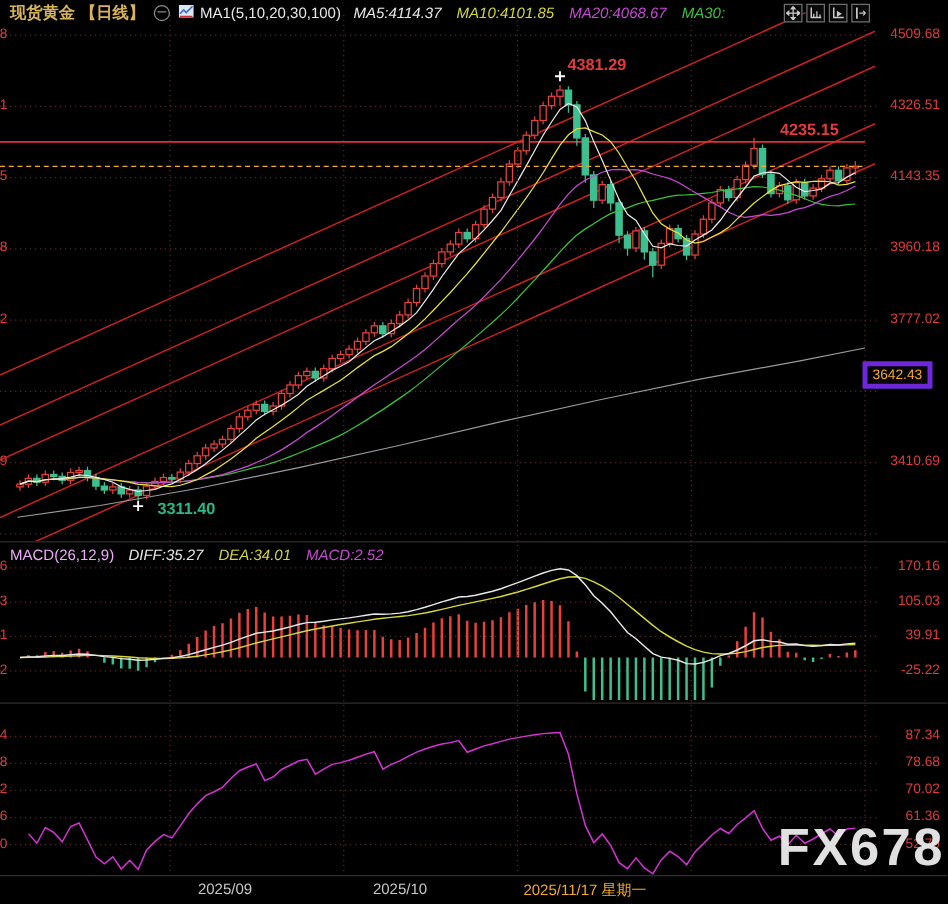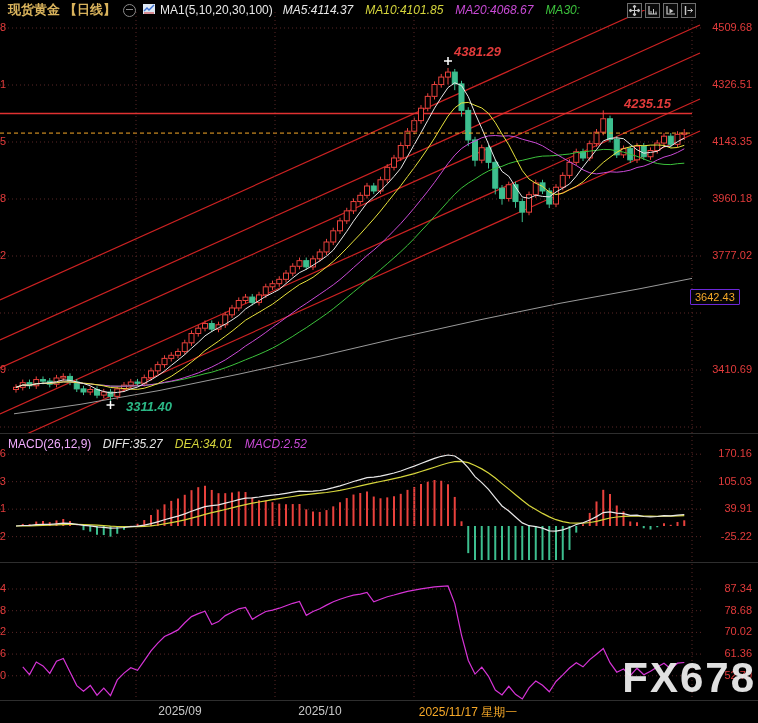--- a/index.html
+++ b/index.html
@@ -16,22 +16,22 @@
   .ma-set{color:#e8e8e8;margin-right:10px;}
   .legend-item{margin-right:12px;font-style:italic;}
   .toolbar{position:absolute;top:3px;right:62px;display:flex;gap:3px;z-index:7;}
   .tbox{width:13px;height:13px;border:1px solid #6e6e6e;background:#0a0a0a;display:flex;
         align-items:center;justify-content:center;}
   .axis-lbl{position:absolute;font-size:11px;color:#e23b3b;white-space:nowrap;z-index:4;}
   .axis-lbl.right{right:6px;width:60px;text-align:right;}
   .axis-lbl.left{left:-34px;width:40px;text-align:right;overflow:hidden;}
   .pane-legend{position:absolute;left:8px;font-size:12px;z-index:5;white-space:nowrap;}
   .pane-legend .params{color:#f0abfc;margin-right:8px;}
-  .anno{position:absolute;font-weight:bold;font-size:13px;z-index:5;white-space:nowrap;font-style:italic;}
-  .tag{position:absolute;left:690px;top:289px;border:1px solid #6d28d9;background:#050505;
+  .anno{position:absolute;font-weight:bold;font-size:13px;z-index:5;white-space:nowrap;}
+  .tag{position:absolute;left:690px;top:289px;border:4px solid #6d28d9;background:#050505;
        color:#f7a928;font-size:11px;padding:1px 4px;z-index:6;border-radius:1px;}
   .time-lbl{position:absolute;top:704px;font-size:12px;z-index:5;white-space:nowrap;transform:translateX(-50%);}
   .watermark{position:absolute;right:2px;top:654px;font-size:42px;font-weight:bold;color:#ededed;
        letter-spacing:2px;z-index:9;opacity:.95;}
   .divider{position:absolute;left:0;right:0;height:1px;background:#2e2e2e;z-index:3;}
 </style>
 </head>
 <body>
 
 <div class="stage">

